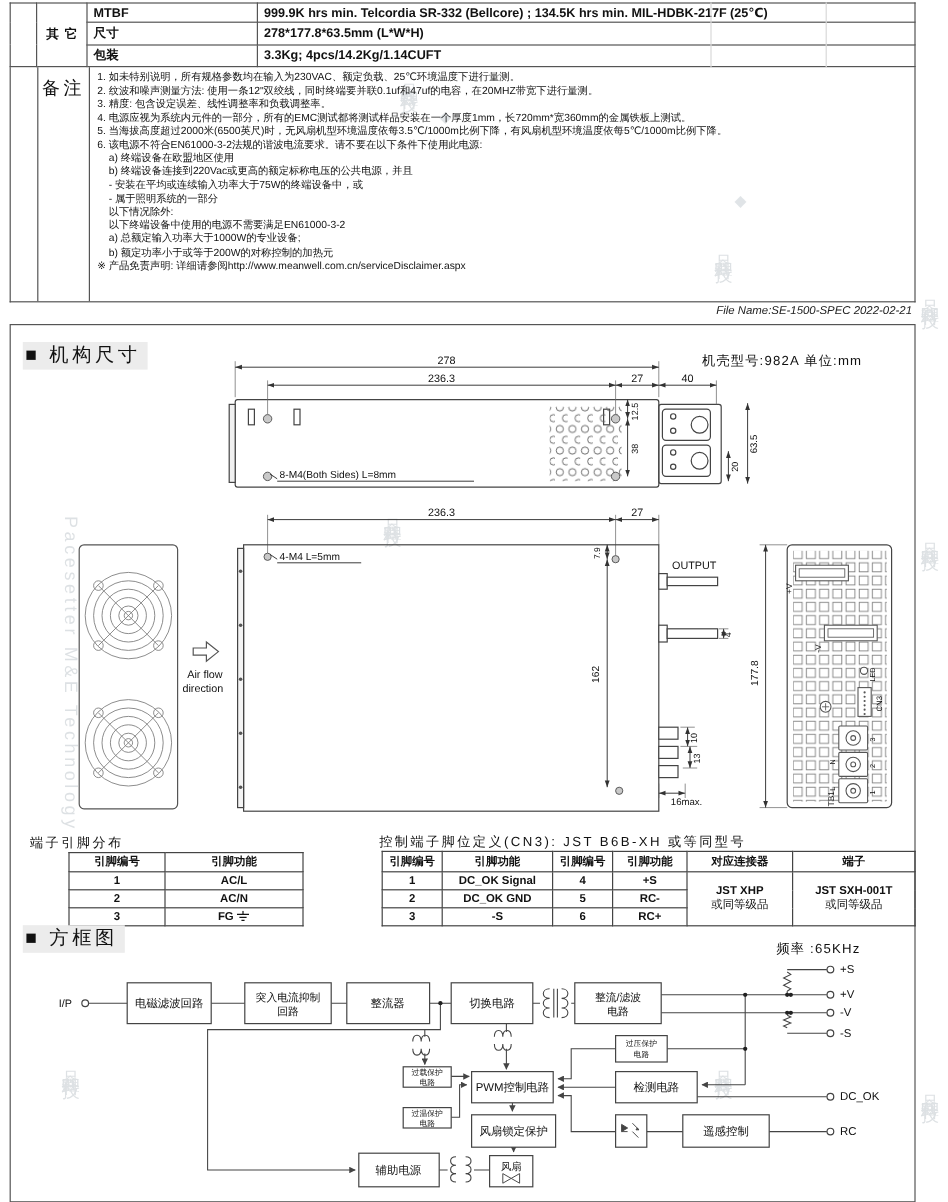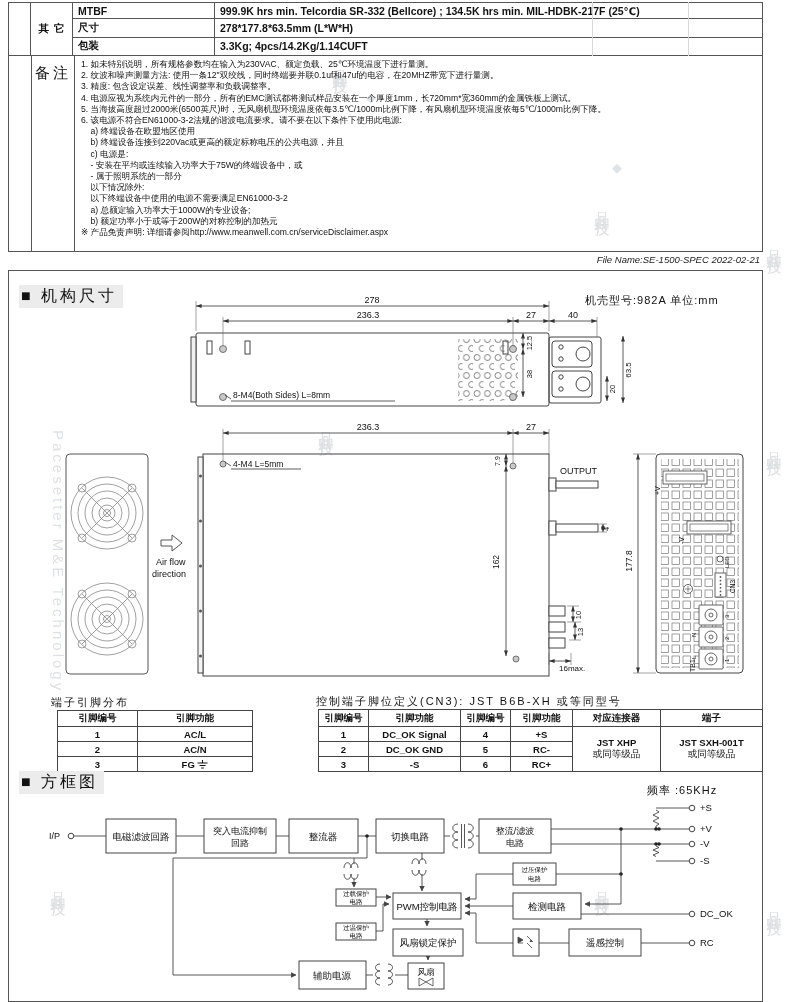--- a/index.html
+++ b/index.html
@@ -89,21 +89,20 @@
   <div class="notes-c2">备注</div>
   <div class="notes-c3">
     <div class="note-line">1. 如未特别说明，所有规格参数均在输入为230VAC、额定负载、25℃环境温度下进行量测。</div>
     <div class="note-line">2. 纹波和噪声测量方法: 使用一条12"双绞线，同时终端要并联0.1uf和47uf的电容，在20MHZ带宽下进行量测。</div>
     <div class="note-line">3. 精度: 包含设定误差、线性调整率和负载调整率。</div>
     <div class="note-line">4. 电源应视为系统内元件的一部分，所有的EMC测试都将测试样品安装在一个厚度1mm，长720mm*宽360mm的金属铁板上测试。</div>
     <div class="note-line">5. 当海拔高度超过2000米(6500英尺)时，无风扇机型环境温度依每3.5℃/1000m比例下降，有风扇机型环境温度依每5℃/1000m比例下降。</div>
     <div class="note-line">6. 该电源不符合EN61000-3-2法规的谐波电流要求。请不要在以下条件下使用此电源:</div>
     <div class="note-line">    a) 终端设备在欧盟地区使用</div>
     <div class="note-line">    b) 终端设备连接到220Vac或更高的额定标称电压的公共电源，并且</div>
-    <div class="note-line">    c) 电源是:</div>
     <div class="note-line">    - 安装在平均或连续输入功率大于75W的终端设备中，或</div>
     <div class="note-line">    - 属于照明系统的一部分</div>
     <div class="note-line">    以下情况除外:</div>
     <div class="note-line">    以下终端设备中使用的电源不需要满足EN61000-3-2</div>
     <div class="note-line">    a) 总额定输入功率大于1000W的专业设备;</div>
     <div class="note-line">    b) 额定功率小于或等于200W的对称控制的加热元</div>
     <div class="note-line">※ 产品免责声明: 详细请参阅http://www.meanwell.com.cn/serviceDisclaimer.aspx</div>
   </div>
 </div>
 
@@ -333,21 +332,21 @@
       <text x="724" y="312" font-size="6.5" transform="rotate(-90 724 312)">CN3</text>
       <text x="718" y="337" font-size="6" transform="rotate(-90 718 337)">3</text>
       <text x="718" y="359" font-size="6" transform="rotate(-90 718 359)">2</text>
       <text x="718" y="381" font-size="6" transform="rotate(-90 718 381)">1</text>
       <text x="685" y="356" font-size="6" transform="rotate(-90 685 356)">N</text>
       <text x="685" y="378" font-size="6" transform="rotate(-90 685 378)">L</text>
       <text x="684" y="391" font-size="7" transform="rotate(-90 684 391)">TB1</text>
     </g>
   </svg>
 
-  <div class="abs small-title" style="left:42px;top:424px;">端子引脚分布</div>
+  <div class="abs small-title" style="left:16px;top:424px;">端子引脚分布</div>
   <div class="abs" style="left:48px;top:439px;">
     <table class="mini" style="width:195px;">
       <colgroup>
           <col style="width:80px">
           <col style="width:115px">
         </colgroup>
       <tbody>
           <tr style="height:16px;">
         <th>引脚编号</th>
         <th>引脚功能</th>

